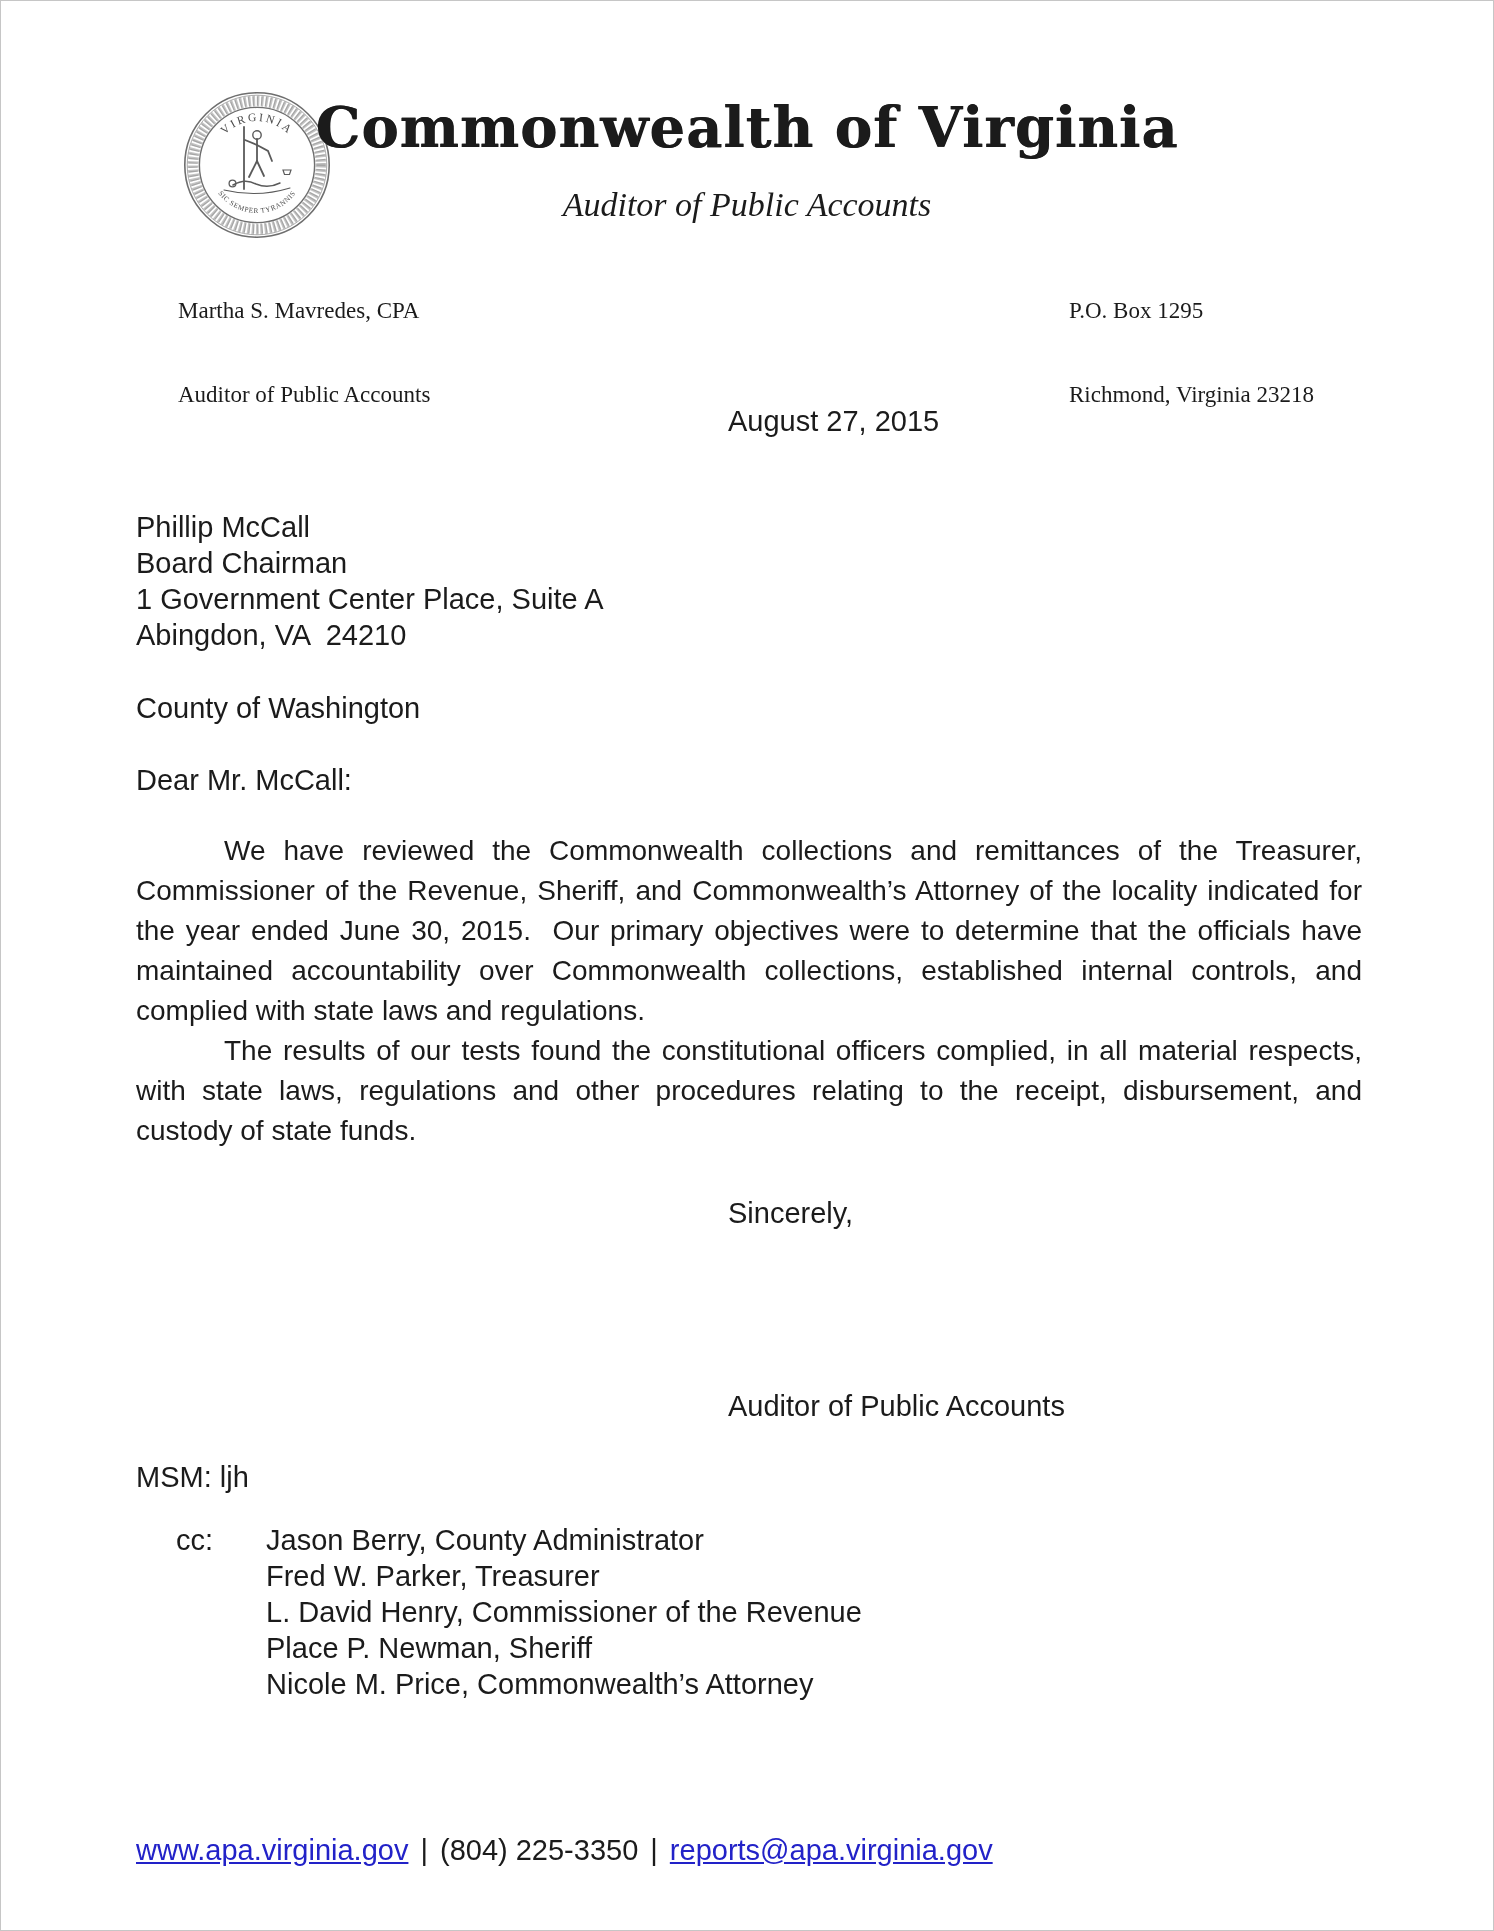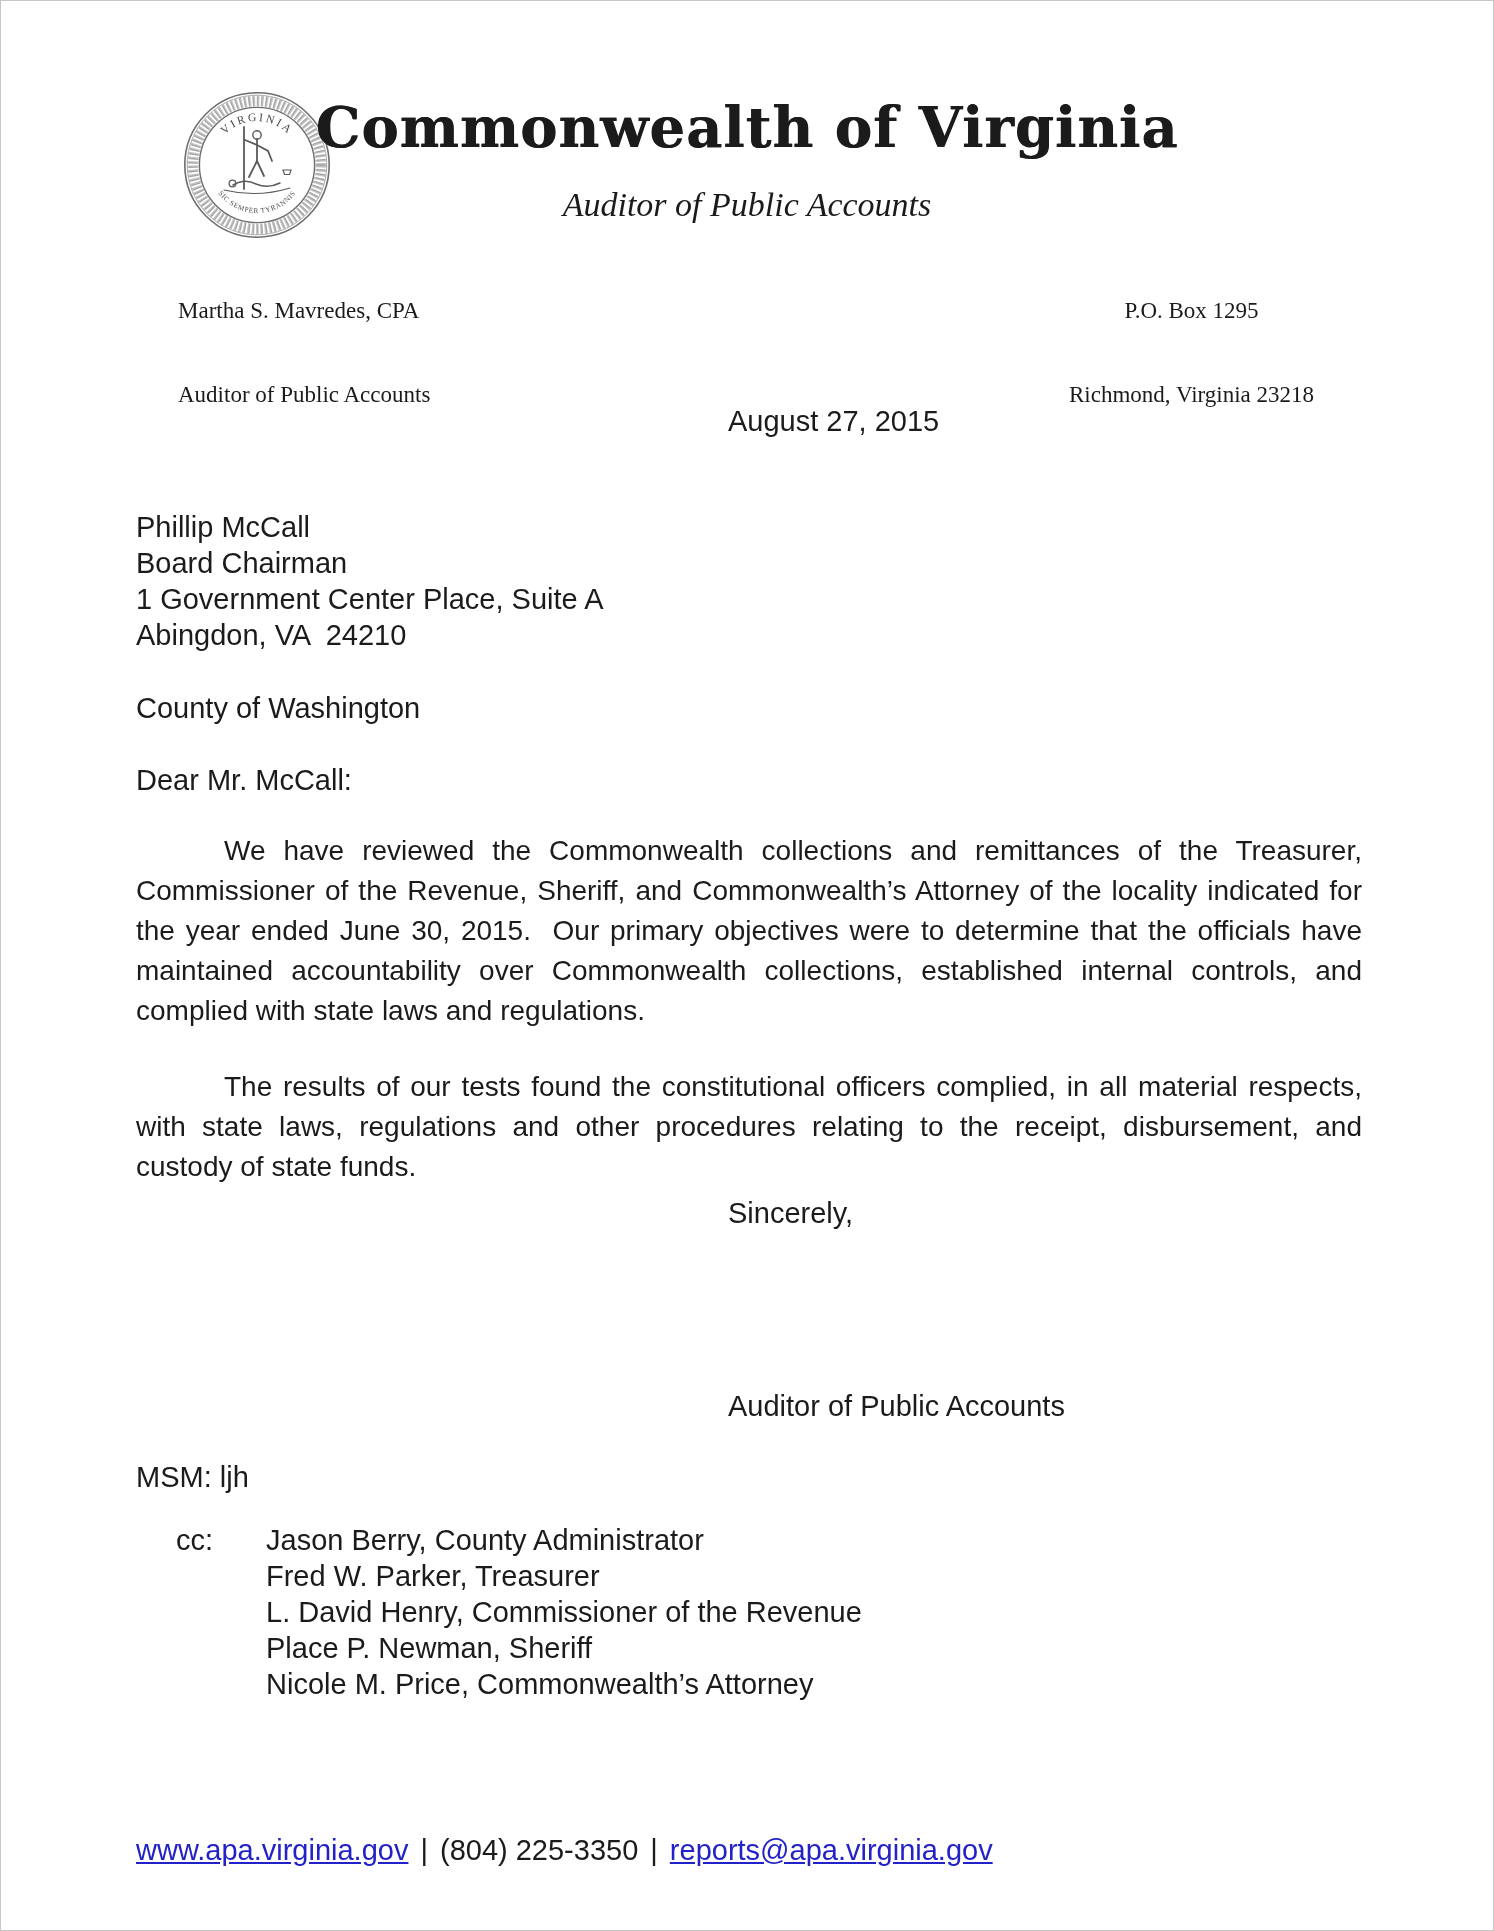--- a/index.html
+++ b/index.html
@@ -44,21 +44,21 @@
     white-space: pre-wrap;
   }
   .contact-left {
     left: 177px; top: 240px;
     font-family: "Liberation Serif", serif;
     font-size: 23px; line-height: 28px;
     white-space: pre-wrap;
   }
   .contact-right {
     right: 179px; top: 240px;
-    text-align: center;
+    text-align: left;
     font-family: "Liberation Serif", serif;
     font-size: 23px; line-height: 28px;
     white-space: pre-wrap;
   }
 
   
   .date-line     { left: 727px; top: 402px; font-size: 29px; line-height: 36px; white-space: pre-wrap; }
   .recipient-block { left: 135px; top: 508px; font-size: 29px; line-height: 36px; }
   .recipient-block div { white-space: pre-wrap; }
   .locality-line   { left: 135px; top: 689px; font-size: 29px; line-height: 36px; white-space: pre-wrap; }
@@ -66,21 +66,21 @@
 
   .body-block { left: 135px; top: 830px; width: 1226px; }
   .body-block p {
     margin: 0;
     font-size: 28px;
     line-height: 40px;
     text-align: justify;
     text-indent: 88px;
     white-space: pre-wrap;
   }
-  .body-block p + p { margin-top: 36px; }
+  .body-block p + p { }
 
   .closing-line { left: 727px; top: 1194px; font-size: 29px; line-height: 36px; white-space: pre-wrap; }
   .signer-line  { left: 727px; top: 1387px; font-size: 29px; line-height: 36px; white-space: pre-wrap; }
   .reference-line { left: 135px; top: 1458px; font-size: 29px; line-height: 36px; white-space: pre-wrap; }
 
   .cc-block {
     left: 135px; top: 1521px;
     display: grid;
     grid-template-columns: 90px auto;
     font-size: 29px; line-height: 36px; margin-left: 40px;

